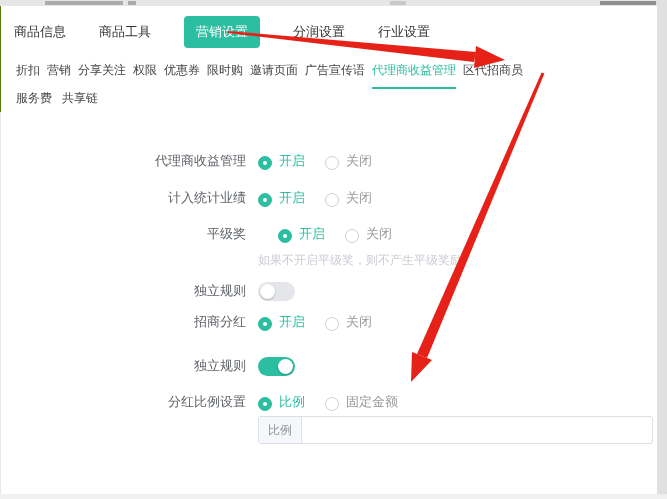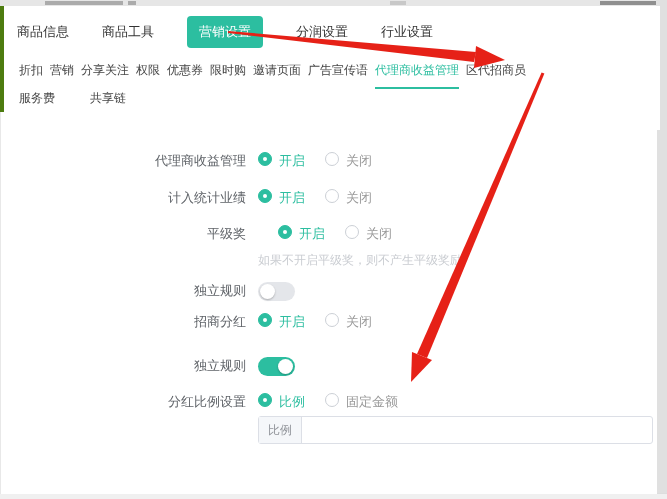--- a/index.html
+++ b/index.html
@@ -8,39 +8,39 @@
     background:#ededed;
     font-family:"Liberation Sans","DejaVu Sans",sans-serif;
     -webkit-font-smoothing:antialiased;
   }
   
   .top-strip{position:absolute;left:0;top:0;width:667px;height:6px;background:#e6e6e6;}
   .top-strip .smudge{position:absolute;top:1px;height:4px;background:#9c9c9c;opacity:.8;}
   .right-strip{position:absolute;right:0;top:0;width:11px;height:499px;background:#e0e0e0;}
   .bottom-strip{position:absolute;left:0;bottom:0;width:667px;height:5px;background:#f0f0f0;border-top:1px solid #ddd;}
   
-  .tabs-card{position:absolute;left:0;top:6px;width:656px;height:124px;background:#fff;border-left:4px solid #4d7c0f;}
+  .tabs-card{position:absolute;left:0;top:6px;width:656px;height:124px;background:#fff;border-left:1px solid #4d7c0f;}
   .content-card{position:absolute;left:0;top:112px;width:656px;height:382px;background:#fff;border-left:1px solid #e8e8e8;}
   
   .tab-row1{position:absolute;left:13px;top:12px;display:flex;align-items:center;gap:33px;height:28px;}
   .tab-row1 .ptab{font-size:13px;color:#333;cursor:pointer;white-space:nowrap;}
   .tab-row1 .ptab.active{background:#2cbea0;color:#fff;padding:7px 12px;border-radius:4px;}
   .tab-row2{position:absolute;left:15px;top:56px;display:flex;align-items:flex-start;gap:7px;}
   .stab{font-size:12px;color:#454545;cursor:pointer;white-space:nowrap;padding-bottom:8px;}
   .stab.active{color:#2cbea0;border-bottom:2px solid #2cbea0;}
-  .tab-row3{position:absolute;left:15px;top:84px;display:flex;gap:35px;}
+  .tab-row3{position:absolute;left:15px;top:84px;display:flex;gap:10px;}
   
   .section-header{position:absolute;left:10px;top:125px;display:flex;align-items:center;}
   .section-bar{width:3px;height:14px;background:#2cbea0;margin-right:8px;}
   .section-title{font-size:13px;font-weight:bold;color:#333;}
   
   .form-row{position:absolute;left:0;display:flex;align-items:center;height:20px;width:656px;}
   .form-label{width:245px;text-align:right;padding-right:12px;font-size:13px;color:#5f6368;flex:none;white-space:nowrap;}
   .controls{display:flex;align-items:center;}
-  .radio-opt{display:flex;align-items:flex-start;cursor:pointer;}
+  .radio-opt{display:flex;align-items:flex-end;cursor:pointer;}
   .radio-opt + .radio-opt{margin-left:20px;}
   .radio-dot{width:14px;height:14px;border-radius:50%;border:1px solid #ccd0d6;background:#fff;box-sizing:border-box;margin-right:7px;position:relative;flex:none;}
   .radio-dot.checked{background:#2cbea0;border-color:#2cbea0;}
   .radio-dot.checked::after{content:"";position:absolute;left:4px;top:4px;width:4px;height:4px;border-radius:50%;background:#fff;}
   .radio-text{font-size:13px;color:#999;}
   .radio-text.sel{color:#2cbea0;}
   .hint{position:absolute;left:257px;font-size:12px;color:#c9ccd1;white-space:nowrap;}
   .switch{width:37px;height:19px;border-radius:10px;background:#e4e6ea;position:relative;cursor:pointer;flex:none;}
   .switch .knob{position:absolute;top:2px;width:15px;height:15px;border-radius:50%;background:#fff;box-shadow:0 1px 2px rgba(0,0,0,.25);left:2px;}
   .switch.on{background:#2cbea0;}

